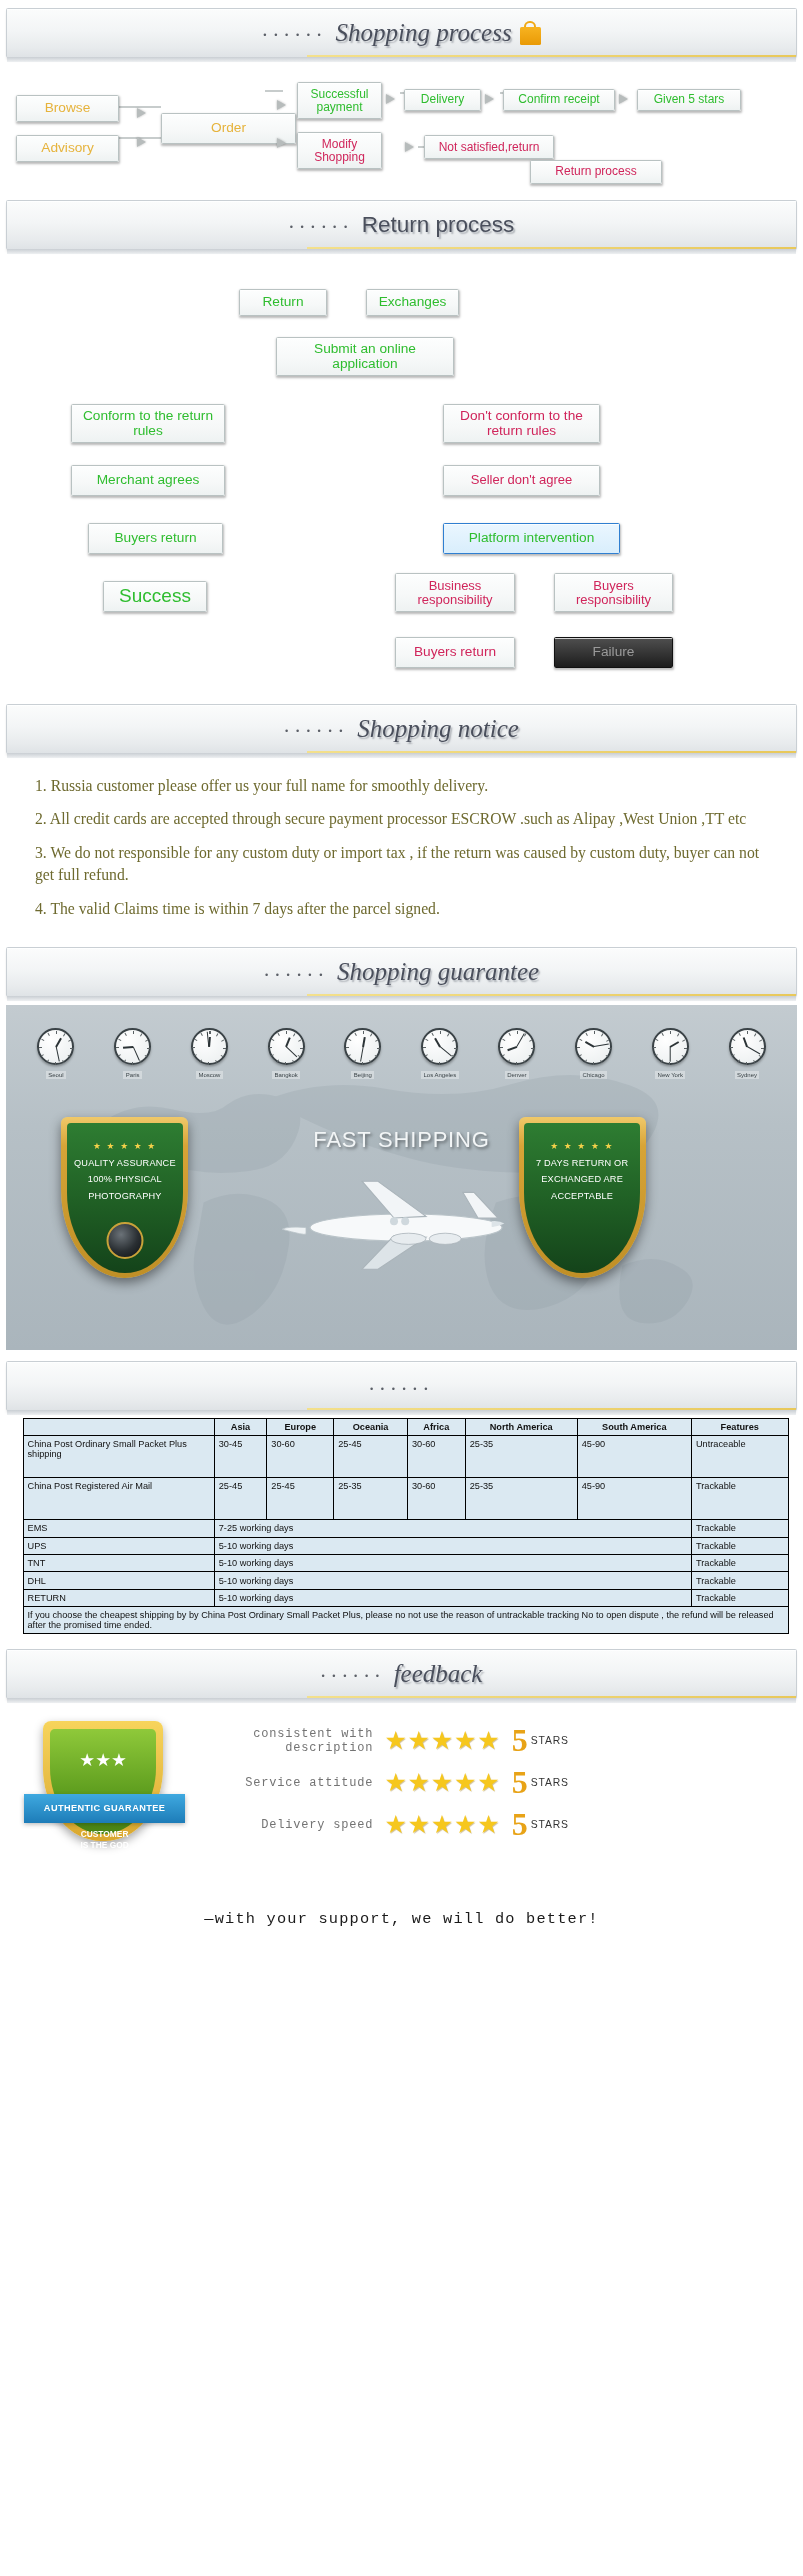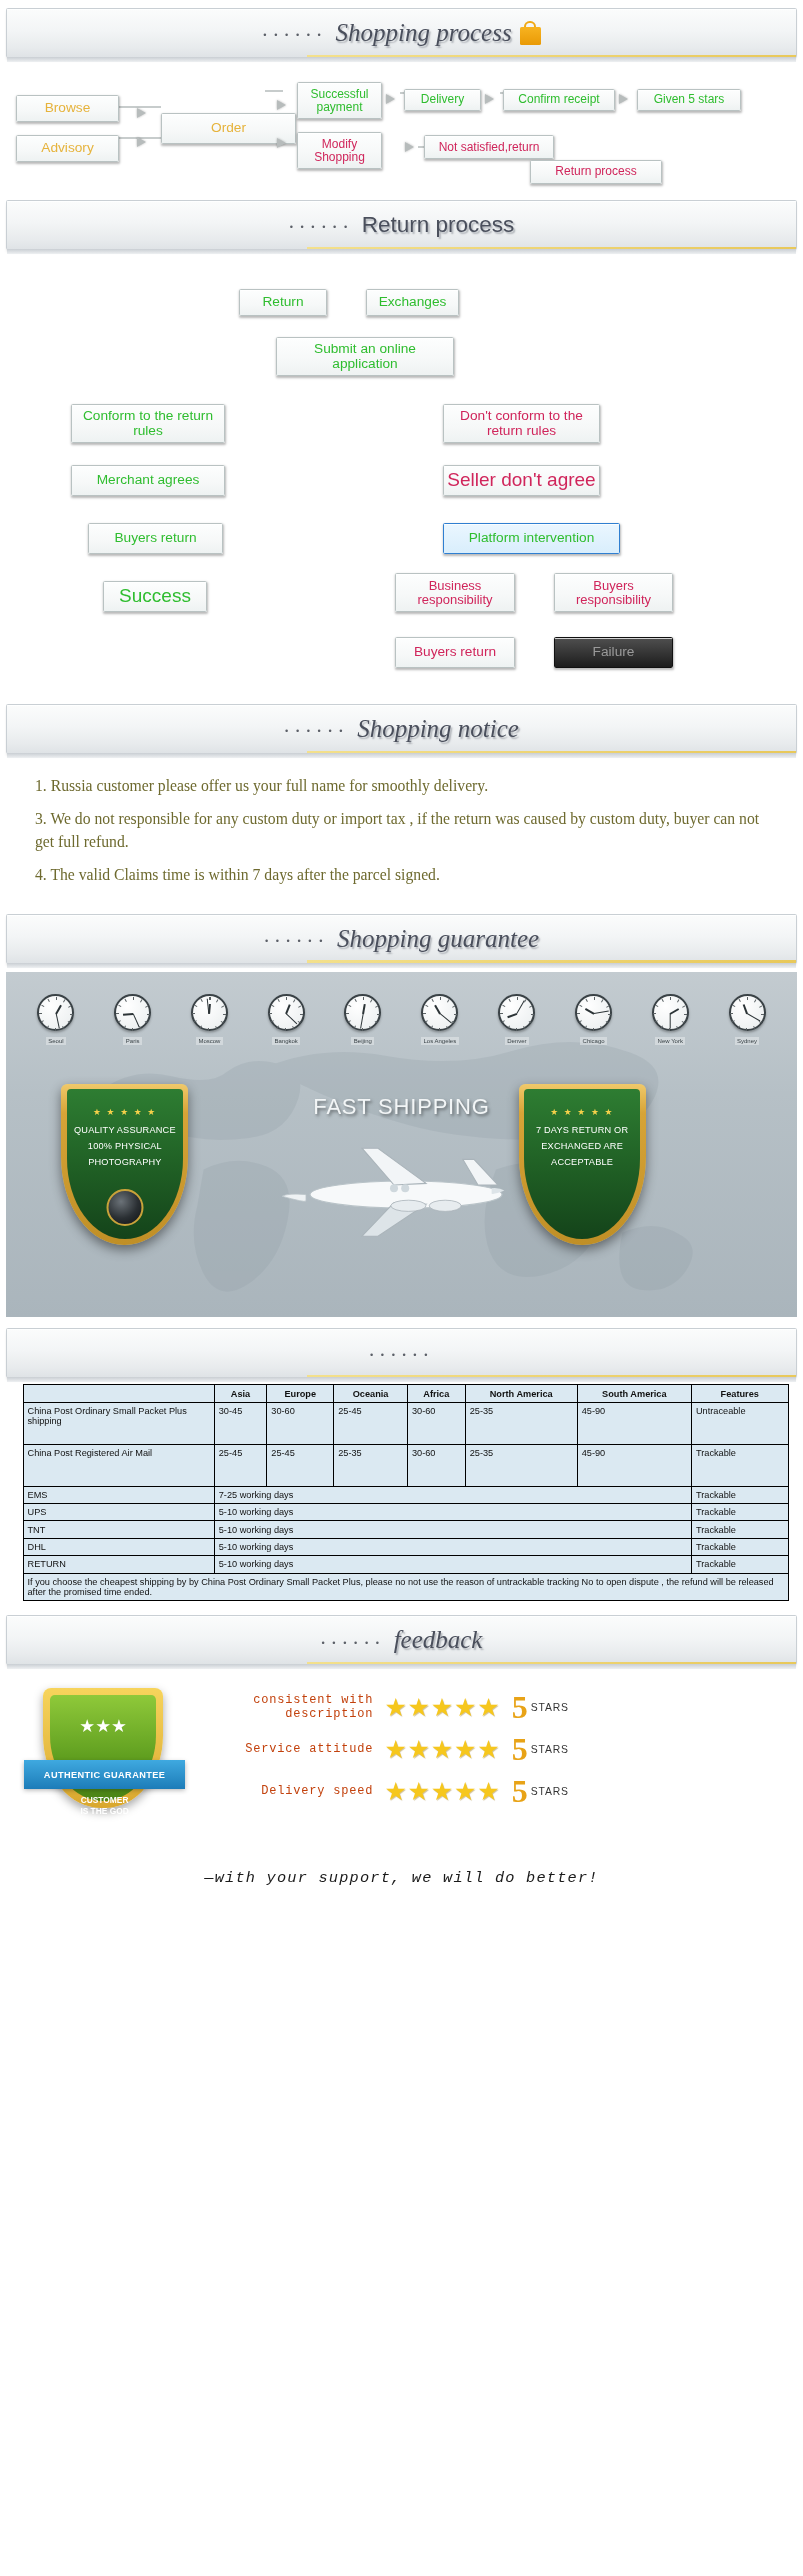--- a/index.html
+++ b/index.html
@@ -203,30 +203,30 @@
     box-shadow: 0 2.4px 4.8px rgba(0,0,0,.3);
   }
   .badge .sub {
     position:absolute; left: 37px; top: 112px; width: 87px;
     text-align:center; color:#fff; font-size: 8.4px; font-weight:bold; line-height:1.3;
   }
   .fb-rows { position:absolute; left: 193px; top: 21px; width: 578px; }
   .fb-row { display:flex; align-items:center; height: 42px; }
   .fb-label {
     width: 185px; text-align:right; padding-right: 11.2px;
-    font-family:"Liberation Mono", monospace; font-size: 12px; color:#c2410c;
+    font-family:"Liberation Mono", monospace; font-size: 12px; color:#737373;
     letter-spacing: 0.8px;
   }
   .fb-stars { color:#f6c71d; font-size: 25px; letter-spacing: 0.8px; line-height:1;
       text-shadow: 0.8px 0.8px 0.8px rgba(140,100,0,.4); }
   .fb-num { font-size: 32px; color:#e8a317; font-weight:bold; margin-left: 11.2px; font-family:"Liberation Serif",serif; }
   .fb-stars-word { font-size: 10.4px; color:#333; margin-left: 3.2px; letter-spacing:0.8px; }
   .fb-footer {
-    position:absolute; left:0; right:0; bottom: 19px; text-align:center;
-    font-family:"Liberation Mono", monospace; font-size: 15.3px; color:#1a1a1a; letter-spacing: 1.2px; font-style: italic;
+    position:absolute; left:0; right:0; bottom: 12px; text-align:center;
+    font-family:"Liberation Mono", monospace; font-size: 15.3px; color:#1a1a1a; letter-spacing: 1.2px;
   }
 </style>
 </head>
 <body>
 
 <div class="page">
 
   <div style="height:8px"></div>
   <div class="banner">
     <div class="banner-inner">
@@ -324,21 +324,21 @@
     <div class="flowbox fb-green" style="left:71px;top:154px;width:154px;height:39px;font-size:13.7px;">
       <span>Conform to the return rules</span>
     </div>
     <div class="flowbox fb-red" style="left:443px;top:154px;width:157px;height:39px;font-size:13.7px;">
       <span>Don't conform to the return rules</span>
     </div>
 
     <div class="flowbox fb-green" style="left:71px;top:215px;width:154px;height:30.5px;font-size:13.7px;">
       <span>Merchant agrees</span>
     </div>
-    <div class="flowbox fb-red" style="left:443px;top:215px;width:157px;height:30.5px;font-size:19px;">
+    <div class="flowbox fb-red" style="left:443px;top:215px;width:157px;height:30.5px;font-size:13px;">
       <span>Seller don't agree</span>
     </div>
 
     <div class="flowbox fb-green" style="left:88px;top:273px;width:135px;height:30.5px;font-size:13.7px;">
       <span>Buyers return</span>
     </div>
     <div class="flowbox fb-blue-sel" style="left:443px;top:273px;width:177px;height:30.5px;font-size:13.7px;">
       <span>Platform intervention</span>
     </div>
 
@@ -365,20 +365,21 @@
   <div class="banner">
     <div class="banner-inner">
       <span class="dots">......</span>
       <span class="banner-title">Shopping notice</span>
     </div>
     <span class="underline"></span>
   </div>
 
   <div class="notice-wrap">
     <div class="notice-line">1. Russia customer please offer us your full name for smoothly delivery.</div>
+    <div class="notice-line">2. All credit cards are accepted through secure payment processor ESCROW .such as Alipay ,West Union ,TT etc</div>
     <div class="notice-line">3. We do not responsible for any custom duty or import tax , if the return was caused by custom duty,  buyer can not get full refund.</div>
     <div class="notice-line">4. The valid Claims time is within 7 days after the parcel signed.</div>
   </div>
 
   <div style="height:8px"></div>
   <div class="banner">
     <div class="banner-inner">
       <span class="dots">......</span>
       <span class="banner-title">Shopping guarantee</span>
     </div>

